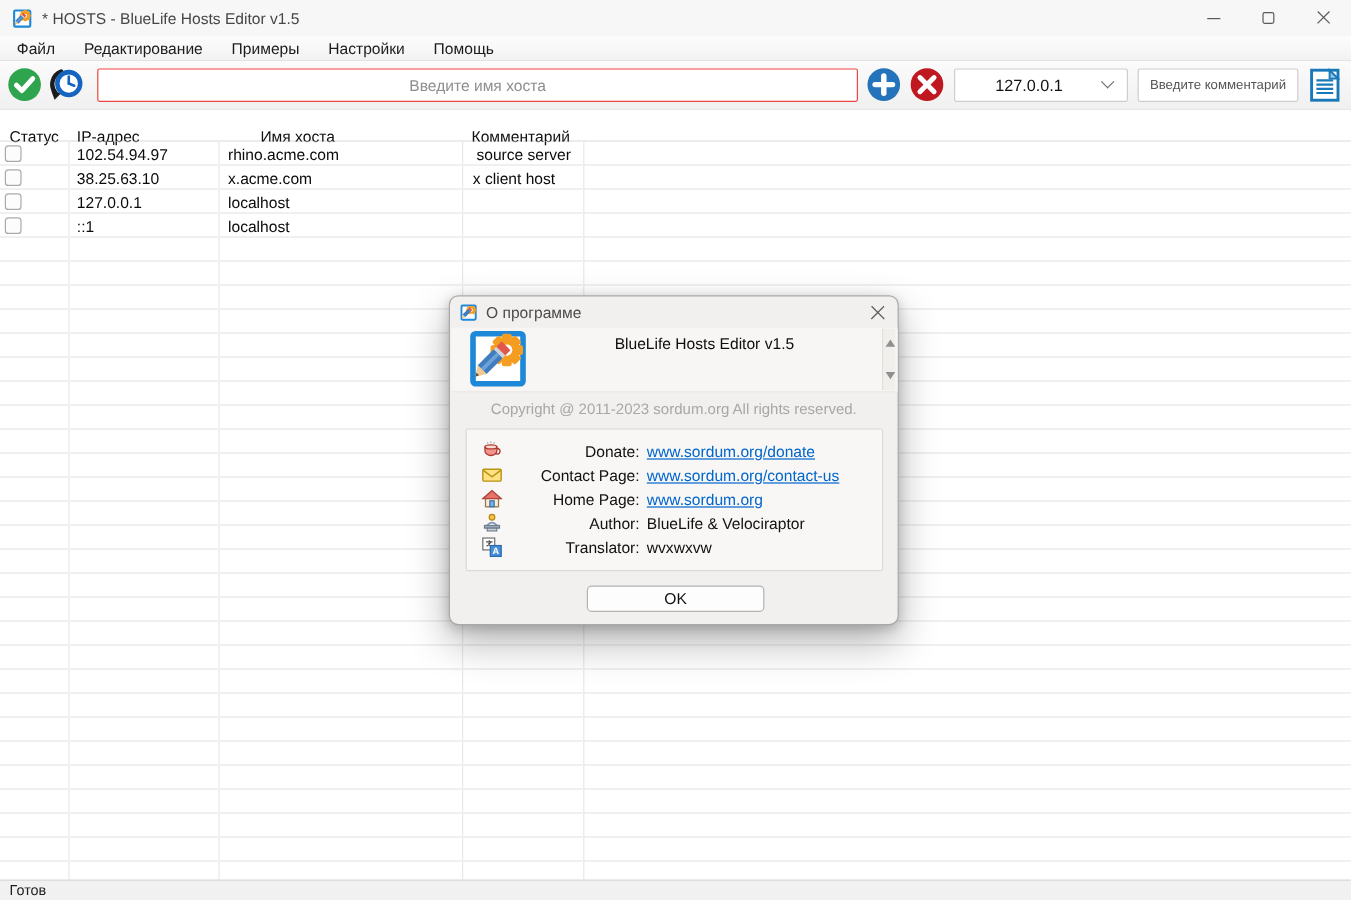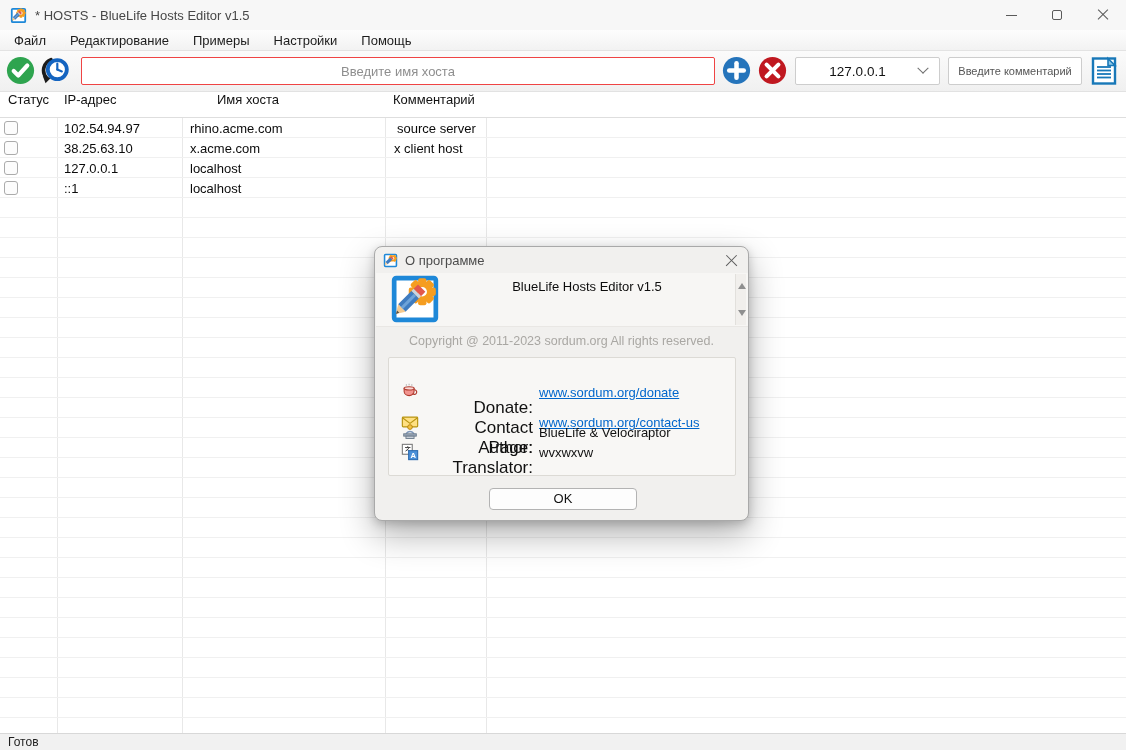--- a/index.html
+++ b/index.html
@@ -32,21 +32,21 @@
   .combo { position:absolute; left:795px; top:57px; width:145px; height:28px; border:1px solid #cdcdcd; border-radius:2px; background:#fff; display:flex; align-items:center; }
   .combo .val { flex:1; text-align:center; font-size:13.5px; color:#111; }
   .chev { width:8px; height:8px; border-right:1.4px solid #707070; border-bottom:1.4px solid #707070; transform:rotate(45deg) translate(-2px,-2px); margin-right:12px; }
   .commentinput { position:absolute; left:948px; top:57px; width:134px; height:28px; border:1px solid #cdcdcd; border-radius:2px; background:#fff; text-align:center; font-size:11px; font-family:inherit; color:#222; }
   .commentinput::placeholder { color:#555; opacity:1; }
 
   
   .grid { position:absolute; left:0; top:92px; width:1126px; height:641px; background:#fff; }
   .vline { position:absolute; top:0; bottom:0; width:1px; background:#e8e8e8; }
   .gridhead { position:absolute; left:0; top:0; width:1126px; height:26px; border-bottom:1px solid #dedede; background:#fff; }
-  .hcell { position:absolute; top:0; font-size:13px; color:#111; }
+  .hcell { position:absolute; top:14px; font-size:13px; color:#111; }
   .gridbody { position:absolute; left:0; top:26px; width:1126px; height:615px;
     background:repeating-linear-gradient(to bottom, transparent 0px, transparent 19px, #f0f0f0 19px, #f0f0f0 20px); }
   .trow { position:absolute; left:0; width:1126px; height:20px; }
   .tcell { position:absolute; top:2.5px; font-size:13px; color:#0b0b0b; white-space:nowrap; }
   .cb { position:absolute; left:4px; top:3px; width:14px; height:14px; border:1px solid #ababab; border-radius:3px; background:#fcfcfc; }
 
   
   .statusbar { position:absolute; left:0; top:733px; width:1126px; height:17px; background:#f1f1f1; border-top:1px solid #d8d8d8; font-size:12px; color:#1e1e1e; line-height:16px; padding-left:8px; }
 
   
@@ -64,21 +64,21 @@
   .richtext { position:absolute; left:70px; top:6px; width:282px; text-align:center; font-size:13px; line-height:15px; color:#0d0d0d; }
   .vscroll { position:absolute; right:2px; top:1px; bottom:1px; width:11px; background:#f1efec; border-left:1px solid #e2e0dc; }
   .sb-up { position:absolute; left:2px; top:9px; width:0; height:0; border-left:4px solid transparent; border-right:4px solid transparent; border-bottom:6px solid #8f8f8f; }
   .sb-down { position:absolute; left:2px; bottom:9px; width:0; height:0; border-left:4px solid transparent; border-right:4px solid transparent; border-top:6px solid #8f8f8f; }
 
   .copyright { position:absolute; left:0; top:87px; width:100%; text-align:center; font-size:12.5px; color:#a9a7a3; }
 
   .infobox { position:absolute; left:13px; top:110px; width:348px; height:119px; background:#f8f7f5; border:1px solid #dcdad5; border-radius:2px; padding:8px 0 0 12px; }
   .inforow { display:grid; grid-template-columns:26px 102px auto; height:20px; align-items:center; column-gap:4px; }
   .inforow .ric { width:18px; height:18px; justify-self:start; }
-  .inforow .rlabel { text-align:right; font-size:17px; color:#111;margin-top:32px; }
+  .inforow .rlabel { text-align:right; font-size:13px; color:#111; }
   .inforow .rvalue { font-size:13px; color:#111; padding-left:2px; white-space:nowrap; }
   .inforow a.rvalue { color:#0066cc; text-decoration:underline; }
 
   .okbtn { position:absolute; left:114px; top:241px; width:148px; height:22px; background:#fdfdfd; border:1px solid #b3b3b3; border-radius:4px; font-size:13px; color:#111; text-align:center; line-height:20px; }
 </style>
 </head>
 <body>
 
 <div class="titlebar">
   <svg class="appicon" viewBox="0 0 48 48">
@@ -282,20 +282,29 @@
     <div class="inforow">
       <svg class="ric" viewBox="0 0 20 20">
         <rect x="1.5" y="4.5" width="17" height="11" rx="1" fill="#ffe082" stroke="#b89412" stroke-width="1.3"></rect>
         <polyline points="2,5.5 10,11.5 18,5.5" fill="none" stroke="#b89412" stroke-width="1.3"></polyline>
       </svg>
       <span class="rlabel">Contact Page:</span>
       <a class="rvalue">www.sordum.org/contact-us</a>
     </div>
     <div class="inforow">
       <svg class="ric" viewBox="0 0 20 20">
+        <rect x="4" y="9" width="12" height="8" fill="#fdecd2" stroke="#9a7b4f" stroke-width="1.2"></rect>
+        <polygon points="10,2 1.5,9.5 18.5,9.5" fill="#e8716a" stroke="#a8433d" stroke-width="1.2"></polygon>
+        <rect x="8" y="11.5" width="4" height="5.5" fill="#74b3e8" stroke="#3a6ea5" stroke-width="1.1"></rect>
+      </svg>
+      <span class="rlabel">Home Page:</span>
+      <a class="rvalue">www.sordum.org</a>
+    </div>
+    <div class="inforow">
+      <svg class="ric" viewBox="0 0 20 20">
         <circle cx="10" cy="4.5" r="2.6" fill="#f5c242" stroke="#b8860b" stroke-width="1.1"></circle>
         <path d="M5.5,12 q4.5,-5 9,0" fill="none" stroke="#7d96b8" stroke-width="1.6"></path>
         <rect x="3" y="12" width="14" height="2.6" fill="#9aa8b8" stroke="#6b7a8a" stroke-width="1"></rect>
         <rect x="5.5" y="14.6" width="9" height="2.6" fill="#c8cfd8" stroke="#6b7a8a" stroke-width="1"></rect>
       </svg>
       <span class="rlabel">Author:</span>
       <span class="rvalue">BlueLife &amp; Velociraptor</span>
     </div>
     <div class="inforow">
       <svg class="ric" viewBox="0 0 20 20">

